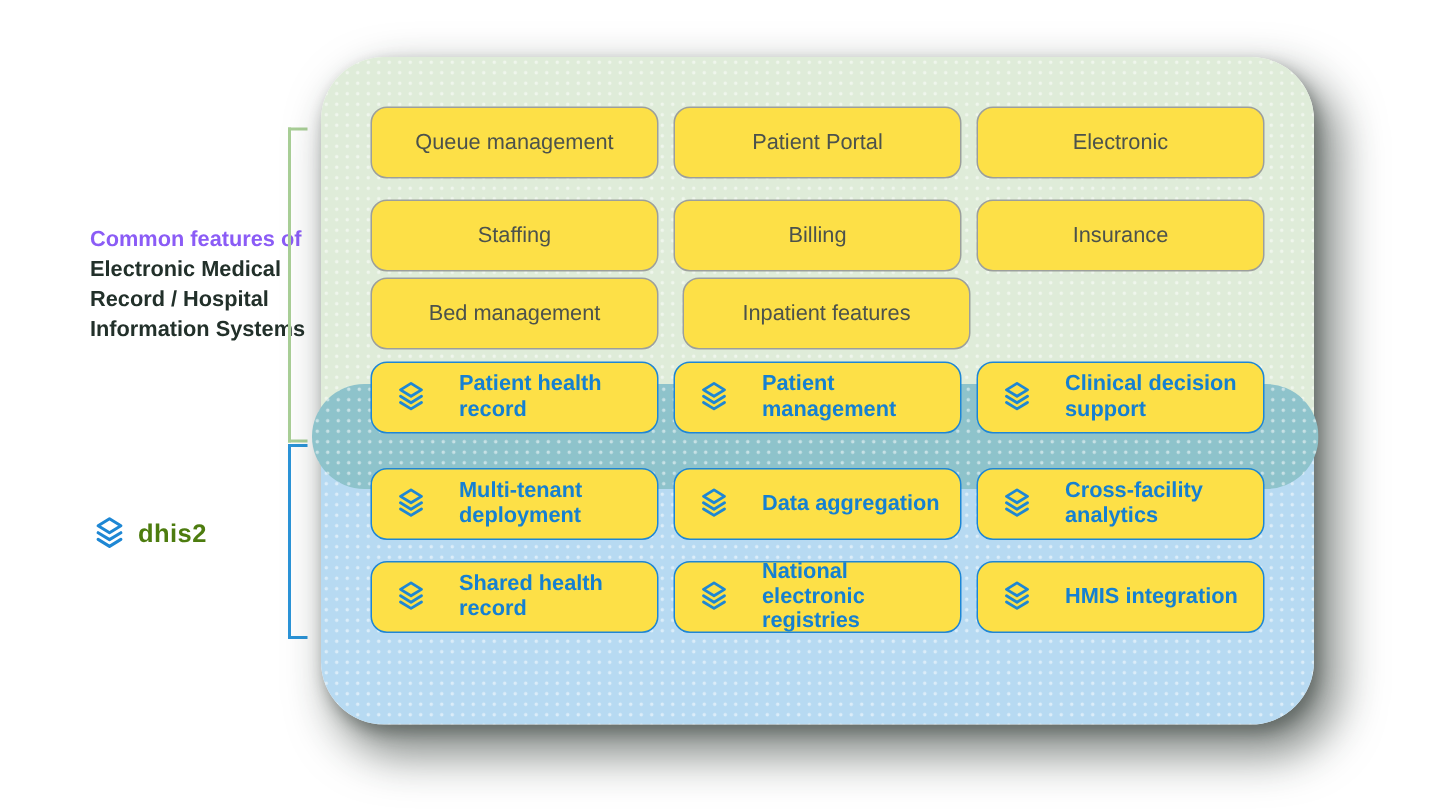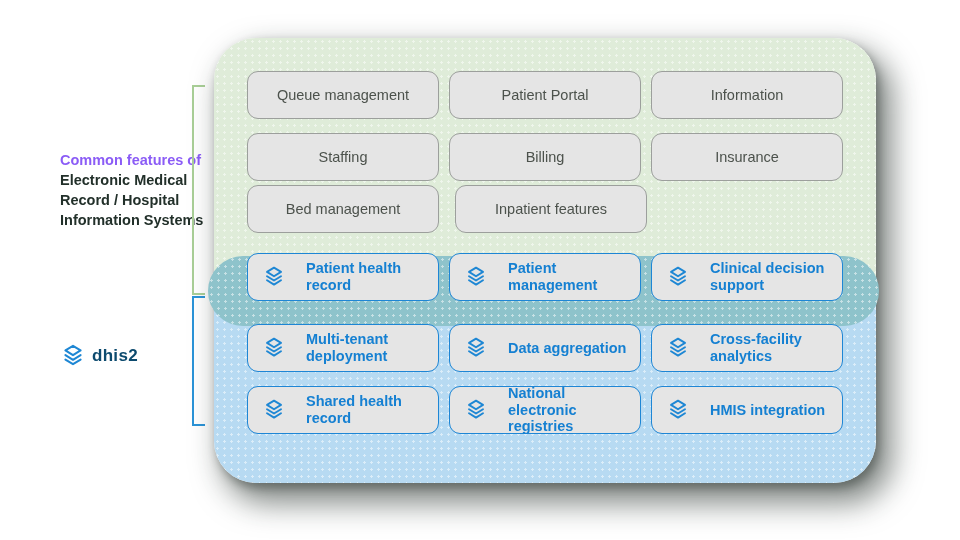--- a/index.html
+++ b/index.html
@@ -14,21 +14,21 @@
 
   
   .label-block{position:absolute;left:60px;width:150px;font-size:14.5px;line-height:20px;}
   .common-label{top:150px;}
   .common-label .prefix{color:#8b5cf6;font-weight:600;display:block;}
   .common-label .emphasis{color:#22302a;font-weight:700;display:block;}
   .native-label{top:343px;}
   .native-label .prefix{color:#1e87d4;font-weight:700;display:block;margin-bottom:5px;}
   .brand-row{display:flex;align-items:center;gap:6px;}
   .brand-row svg{display:block;}
-  .brand-name{color:#0c4a6e;font-weight:700;font-size:17px;letter-spacing:.3px;}
+  .brand-name{color:#4d7c0f;font-weight:700;font-size:17px;letter-spacing:.3px;}
 
   
   .bracket{position:absolute;left:192px;width:11px;}
   .bracket-green{
     top:85px;height:206px;
     border-left:2px solid #a9cf97;border-top:2px solid #a9cf97;border-bottom:2px solid #a9cf97;
   }
   .bracket-blue{
     top:296px;height:126px;
     border-left:2px solid #2b94d8;border-top:2px solid #2b94d8;border-bottom:2px solid #2b94d8;
@@ -55,24 +55,24 @@
   .band{
     position:absolute;left:-6px;right:-3px;top:218px;height:70px;
     background-color:#8ec3cb;border-radius:36px;
   }
 
   
   .rows{position:relative;padding:33px 31px 0 33px;}
   .row{display:flex;gap:10px;}
   .gap-a{margin-bottom:14px;}
   .gap-b{margin-bottom:4px;}
-  .gap-c{margin-bottom:20px;gap:16px;}
+  .gap-c{margin-bottom:8px;gap:16px;}
   .gap-d{margin-bottom:23px;}
   .cell{
-    box-sizing:border-box;width:192px;height:48px;background:#e5e5e5;
+    box-sizing:border-box;width:192px;height:48px;background:#fde047;
     border-radius:11px;display:flex;align-items:center;
   }
   .cell.gray{
     border:1.5px solid #9c9f9c;justify-content:center;
     color:#4c524c;font-size:14.5px;text-align:center;
   }
   .cell.bluebox{
     border:1.5px solid #1e86d5;justify-content:flex-start;
     color:#1580d2;font-size:14.5px;font-weight:600;line-height:1.15;
     padding:0 8px 0 14px;gap:20px;
@@ -113,21 +113,21 @@
     <div class="rows">
 
       <div class="row gap-a">
         <div class="cell gray">
             <span>Queue management</span>
           </div>
         <div class="cell gray">
             <span>Patient Portal</span>
           </div>
         <div class="cell gray">
-            <span>Information</span>
+            <span>Electronic</span>
           </div>
       </div>
 
       <div class="row gap-b">
         <div class="cell gray">
             <span>Staffing</span>
           </div>
         <div class="cell gray">
             <span>Billing</span>
           </div>

